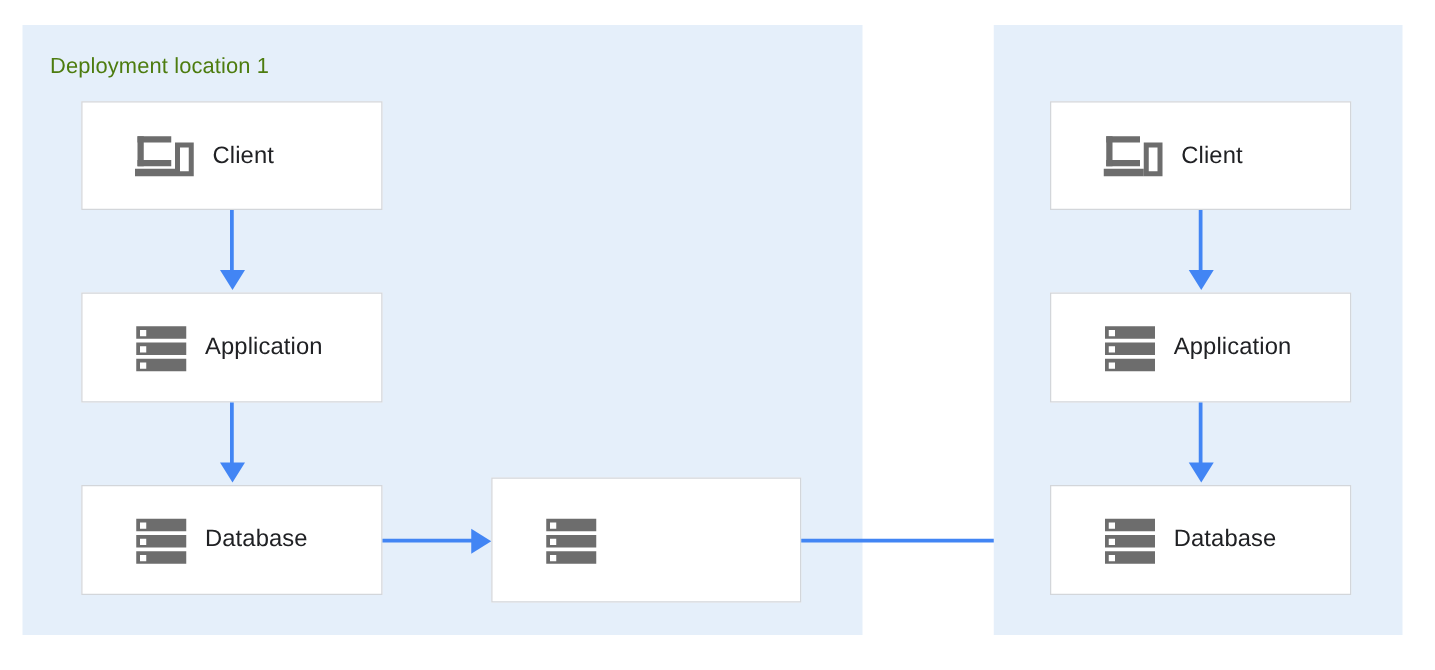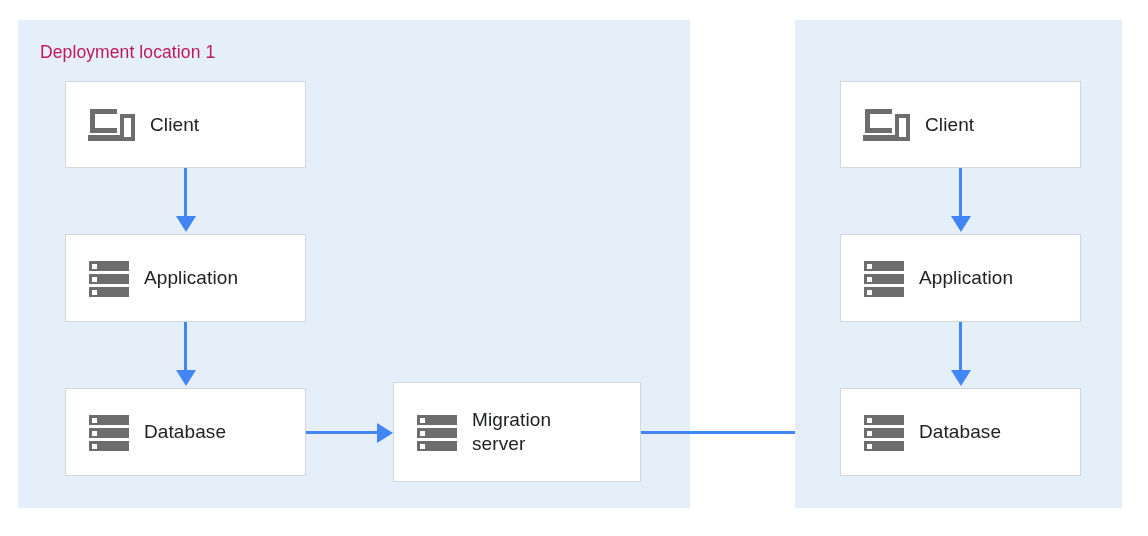--- a/index.html
+++ b/index.html
@@ -18,36 +18,37 @@
     overflow: hidden;
   }
 
   
   .zone {
     position: absolute;
     background: #e5effa;
   }
   .zone-label {
     position: absolute;
-    color: #be185d;
+    color: #4d7c0f;
     font-size: 17.5px;
     line-height: 20px;
     letter-spacing: 0.1px;
     white-space: nowrap;
   }
 
   
   .node {
     position: absolute;
     background: #ffffff;
     border: 1px solid #d3d6da;
     box-sizing: border-box;
     display: flex;
     align-items: center;
     justify-content: flex-start;
+    padding-left: 20px;
   }
   .node-icon {
     position: relative;
     flex: 0 0 auto;
     width: 44px;
     height: 44px;
     margin-left: 22px;
     margin-right: 14px;
   }
   .node-label {
@@ -194,24 +195,20 @@
   <div class="arrow-h" style="left:306px; top:431px; width:72px;">
     <div class="head"></div>
   </div>
 
   <div class="node" style="left:393px; top:382px; width:248px; height:100px;">
     <div class="node-icon icon-server">
       <div class="bar"></div>
         <div class="bar"></div>
         <div class="bar"></div>
     </div>
-    <div>
-      <div class="node-label">Migration</div>
-      <div class="node-label">server</div>
-    </div>
   </div>
 
   <div class="arrow-h" style="left:641px; top:431px; width:180px;">
     <div class="head"></div>
   </div>
 
   <div class="zone" style="left:795px; top:20px; width:327px; height:488px;"></div>
 
   <div class="node" style="left:840px; top:81px; width:241px; height:87px;">
     <div class="node-icon icon-devices">

